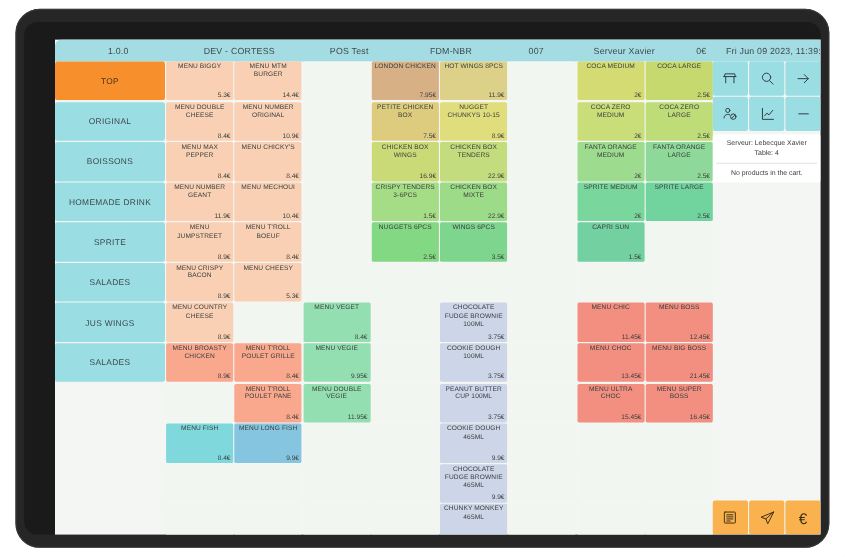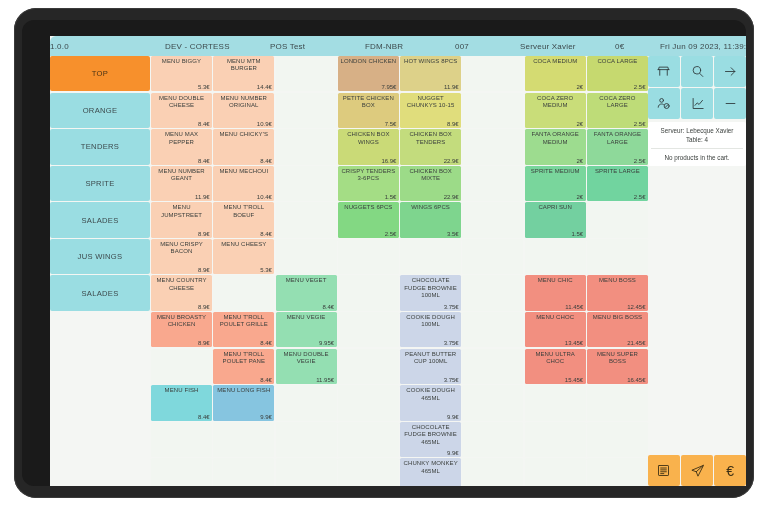--- a/index.html
+++ b/index.html
@@ -31,21 +31,21 @@
   
   #topbar {
     position: absolute; left: 0; top: 0;
     width: 696px; height: 20px;
     background: #a3dde3;
     display: flex; align-items: center;
     border-top-left-radius: 6px;
   }
   .tb-cell {
     font-size: 8px; color: #3d4a4d;
-    text-align: left; white-space: nowrap;
+    text-align: center; white-space: nowrap;
     letter-spacing: .2px;
   }
   
   #body { position: absolute; left: 0; top: 20px; width: 696px; height: 430px; padding-left: 31px; }
   #cats {
     position: absolute; left: 0; top: 0; width: 100px; height: 430px;
   }
   .cat {
     height: 35.4px; margin-bottom: 1.2px;
     background: #9adde2; color: #3d4a4d;
@@ -128,24 +128,27 @@
       <div class="tb-cell" style="width:86px">Fri Jun 09 2023, 11:39:34</div>
     </div>
 
     <div id="body">
 
       <div id="cats">
           <div class="cat active">
             <span>TOP</span>
           </div>
           <div class="cat">
-            <span>ORANGE</span>
-          </div>
-          <div class="cat">
-            <span>TENDERS</span>
+            <span>ORIGINAL</span>
+          </div>
+          <div class="cat">
+            <span>BOISSONS</span>
+          </div>
+          <div class="cat">
+            <span>HOMEMADE DRINK</span>
           </div>
           <div class="cat">
             <span>SPRITE</span>
           </div>
           <div class="cat">
             <span>SALADES</span>
           </div>
           <div class="cat">
             <span>JUS WINGS</span>
           </div>

